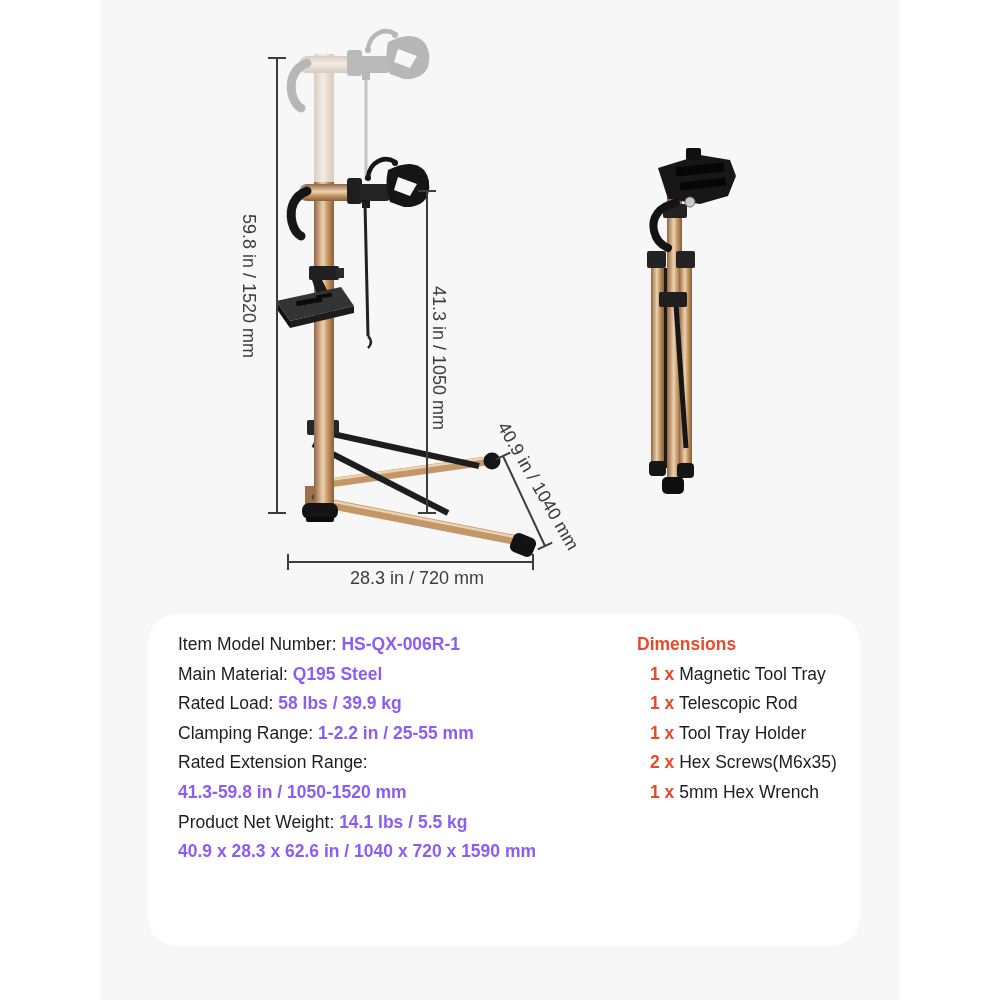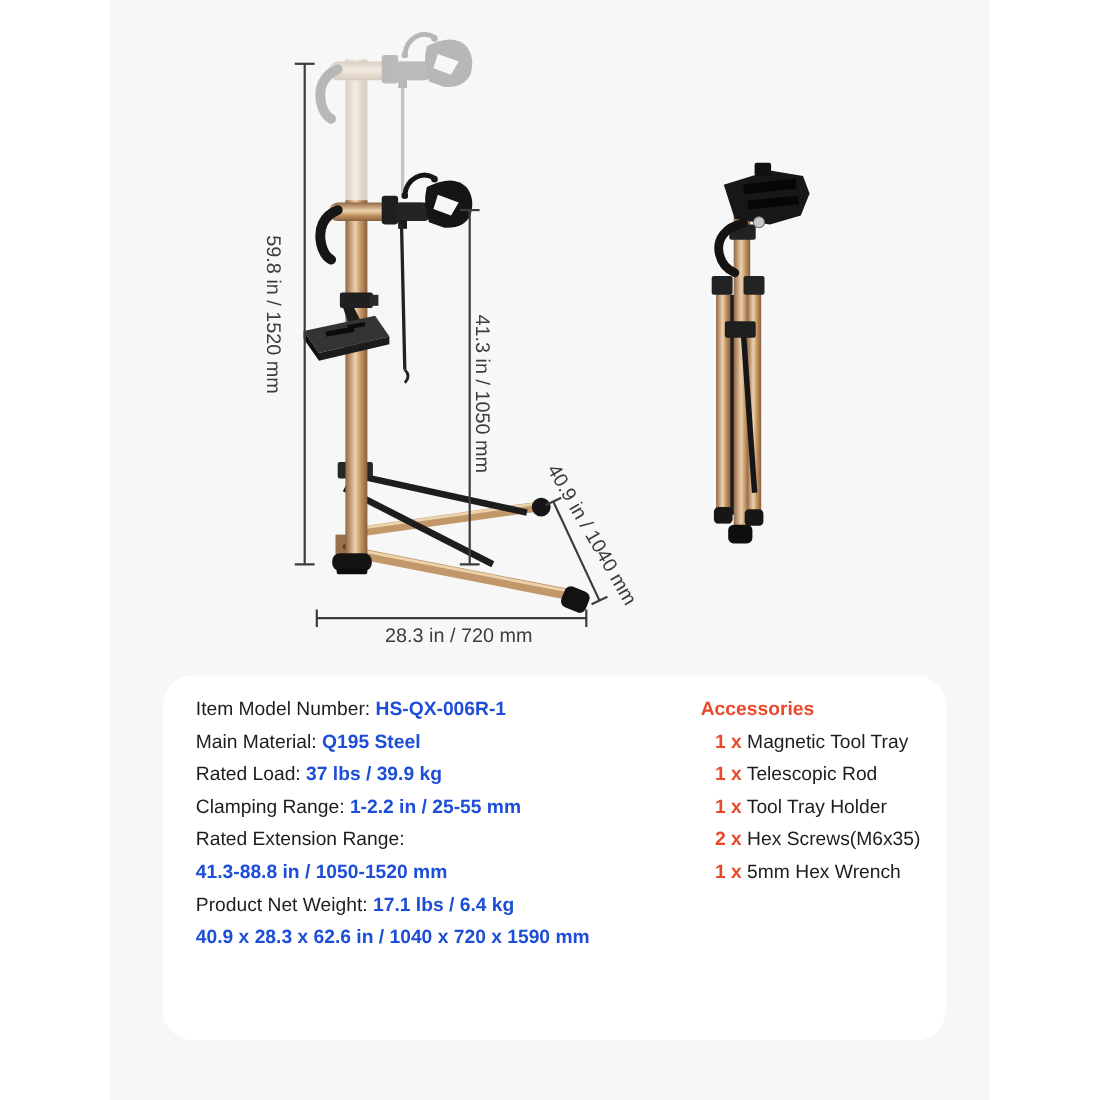--- a/index.html
+++ b/index.html
@@ -9,21 +9,21 @@
   }
   .panel{position:absolute;left:100px;top:0;width:800px;height:1000px;background:#f7f7f8;}
   .diagram-svg{position:absolute;left:0;top:0;width:1000px;height:612px;}
   .spec-card{
     position:absolute;left:148px;top:614px;width:712px;height:332px;
     background:#ffffff;border-radius:28px;
   }
   .col-left{position:absolute;left:30px;top:16px;}
   .col-right{position:absolute;left:489px;top:16px;}
   .spec-line{font-size:17.5px;line-height:29.6px;color:#1d1d1d;white-space:pre;}
-  .val{color:#1d4ed8;font-weight:700;}
+  .val{color:#8b5cf6;font-weight:700;}
   .acc-title{font-size:17.5px;line-height:29.6px;color:#e8492a;font-weight:700;}
   .acc-line{font-size:17.5px;line-height:29.6px;color:#1d1d1d;white-space:pre;}
   .acc-qty{color:#e8492a;font-weight:700;margin-left:13px;}
   .dim-text{font-size:18px;fill:#3c3c3c;}
 </style>
 </head>
 <body>
 
 <div class="panel"></div>
 
@@ -138,28 +138,28 @@
   <text class="dim-text" text-anchor="middle" transform="translate(243,286) rotate(90)">59.8 in / 1520 mm</text>
   <text class="dim-text" text-anchor="middle" transform="translate(433,358) rotate(90)">41.3 in / 1050 mm</text>
   <text class="dim-text" text-anchor="middle" transform="translate(533,489) rotate(60)">40.9 in / 1040 mm</text>
   <text class="dim-text" text-anchor="middle" x="417" y="584">28.3 in / 720 mm</text>
 </svg>
 
 <div class="spec-card">
   <div class="col-left">
     <div class="spec-line"><span>Item Model Number: </span><span class="val">HS-QX-006R-1</span></div>
     <div class="spec-line"><span>Main Material: </span><span class="val">Q195 Steel</span></div>
-    <div class="spec-line"><span>Rated Load: </span><span class="val">37 lbs / 39.9 kg</span></div>
+    <div class="spec-line"><span>Rated Load: </span><span class="val">58 lbs / 39.9 kg</span></div>
     <div class="spec-line"><span>Clamping Range: </span><span class="val">1-2.2 in / 25-55 mm</span></div>
     <div class="spec-line"><span>Rated Extension Range:</span></div>
-    <div class="spec-line"><span class="val">41.3-88.8 in / 1050-1520 mm</span></div>
-    <div class="spec-line"><span>Product Net Weight: </span><span class="val">17.1 lbs / 6.4 kg</span></div>
+    <div class="spec-line"><span class="val">41.3-59.8 in / 1050-1520 mm</span></div>
+    <div class="spec-line"><span>Product Net Weight: </span><span class="val">14.1 lbs / 5.5 kg</span></div>
     <div class="spec-line"><span class="val">40.9 x 28.3 x 62.6 in / 1040 x 720 x 1590 mm</span></div>
   </div>
   <div class="col-right">
-    <div class="acc-title">Accessories</div>
+    <div class="acc-title">Dimensions</div>
     <div class="acc-line"><span class="acc-qty">1 x</span> <span>Magnetic Tool Tray</span></div>
     <div class="acc-line"><span class="acc-qty">1 x</span> <span>Telescopic Rod</span></div>
     <div class="acc-line"><span class="acc-qty">1 x</span> <span>Tool Tray Holder</span></div>
     <div class="acc-line"><span class="acc-qty">2 x</span> <span>Hex Screws(M6x35)</span></div>
     <div class="acc-line"><span class="acc-qty">1 x</span> <span>5mm Hex Wrench</span></div>
   </div>
 </div>
 
 </body></html>

